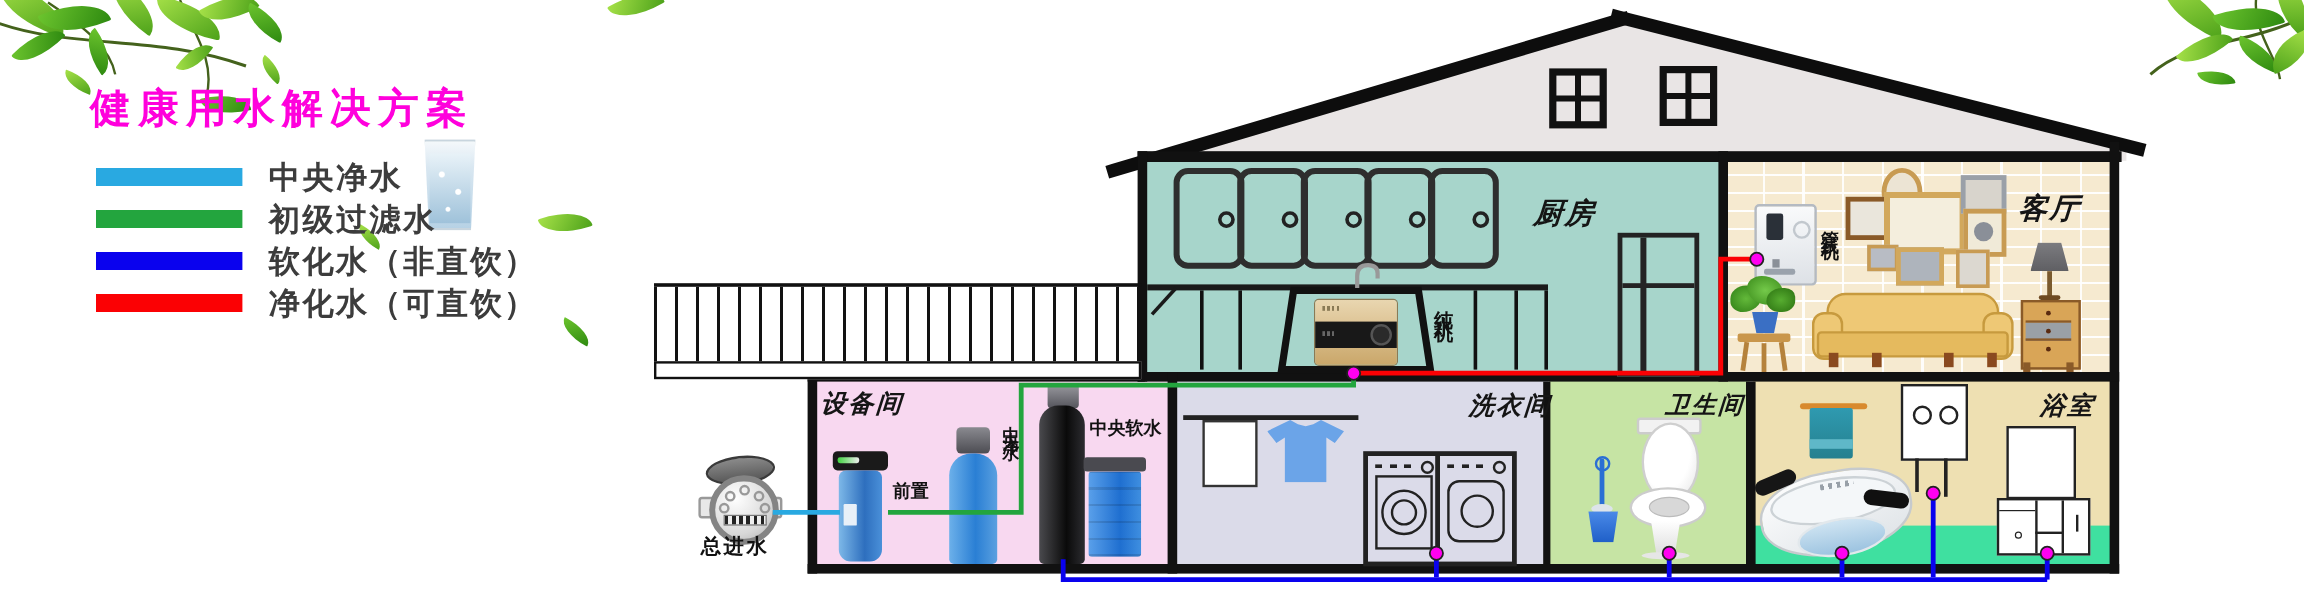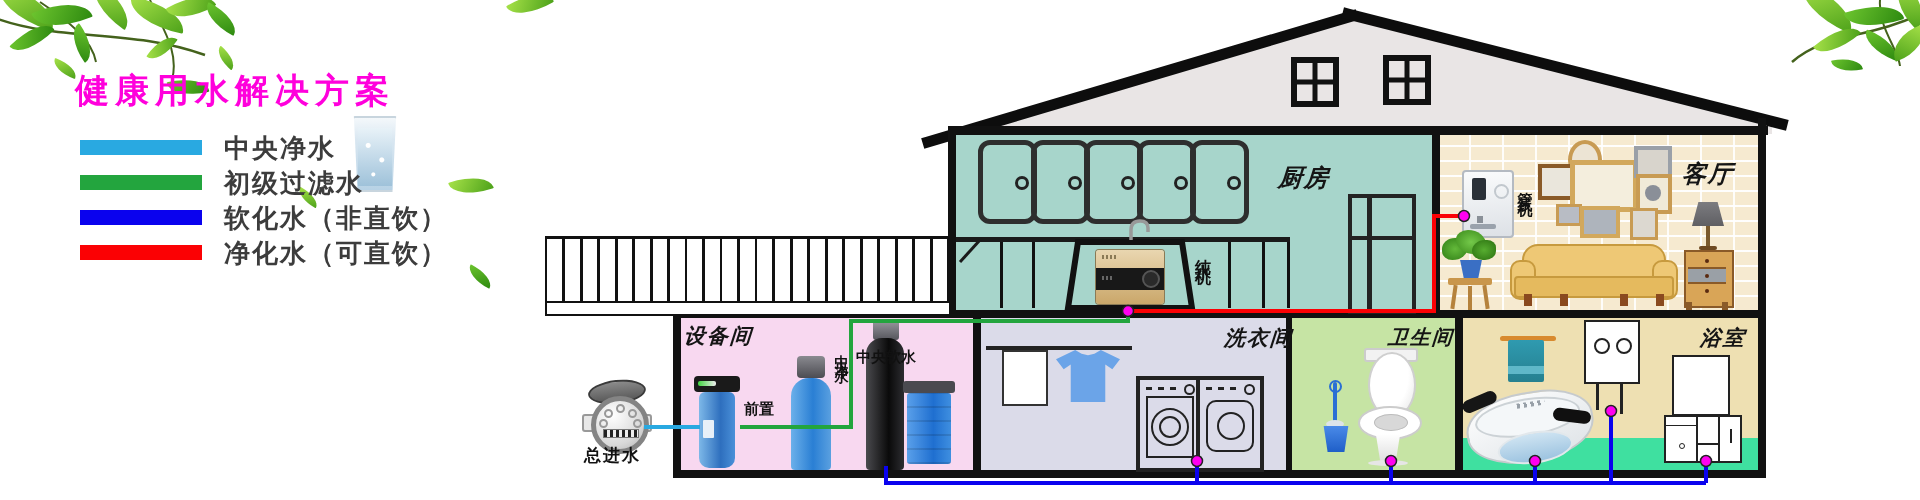--- a/index.html
+++ b/index.html
@@ -266,21 +266,21 @@
   <div class="abs" style="left:791px;top:356px;width:40px;height:114px;">
     <div class="abs" style="left:6px;top:0;width:28px;height:22px;background:linear-gradient(#8a8a90,#4c4c52);border-radius:4px;"></div>
     <div class="abs" style="left:0;top:22px;width:40px;height:92px;background:linear-gradient(90deg,#6cb0ea,#2a7fd4 55%,#5aa0e0);border-radius:18px 18px 4px 4px;"></div>
   </div>
   <div class="vtext" style="left:833px;top:344px;height:64px;font-size:14px;">中央净水</div>
 
   <div class="abs" style="left:866px;top:320px;width:40px;height:150px;">
     <div class="abs" style="left:7px;top:0;width:26px;height:20px;background:linear-gradient(#9a9aa0,#55555c);border-radius:3px;"></div>
     <div class="abs" style="left:0;top:18px;width:38px;height:132px;background:linear-gradient(90deg,#4a4a4e,#0a0a0a 60%,#2c2c30);border-radius:16px 16px 4px 4px;"></div>
   </div>
-  <div class="dev-label" style="left:856px;top:348px;">中央软水</div>
+  <div class="dev-label" style="left:908px;top:348px;">中央软水</div>
 
   <div class="abs" style="left:903px;top:381px;width:52px;height:83px;">
     <div class="abs" style="left:0;top:0;width:52px;height:12px;background:#4a4a50;border-radius:3px;"></div>
     <div class="abs" style="left:4px;top:12px;width:44px;height:71px;background:linear-gradient(90deg,#5aa0ea,#1f6fd0 60%,#3f8fe0);border-radius:3px;
                            background-image:repeating-linear-gradient(0deg,rgba(0,0,0,.12) 0 2px,transparent 2px 14px),linear-gradient(90deg,#5aa0ea,#1f6fd0 60%,#3f8fe0);"></div>
   </div>
 
   <div class="abs" style="left:580px;top:378px;width:70px;height:70px;">
     <div class="abs" style="left:8px;top:2px;width:54px;height:20px;background:linear-gradient(#8a8a8a,#555);border-radius:50%;transform:rotate(-6deg);border:2px solid #3a3a3a;"></div>
     <div class="abs" style="left:2px;top:36px;width:10px;height:14px;background:#e8e8e8;border:2px solid #999;border-radius:3px;"></div>

